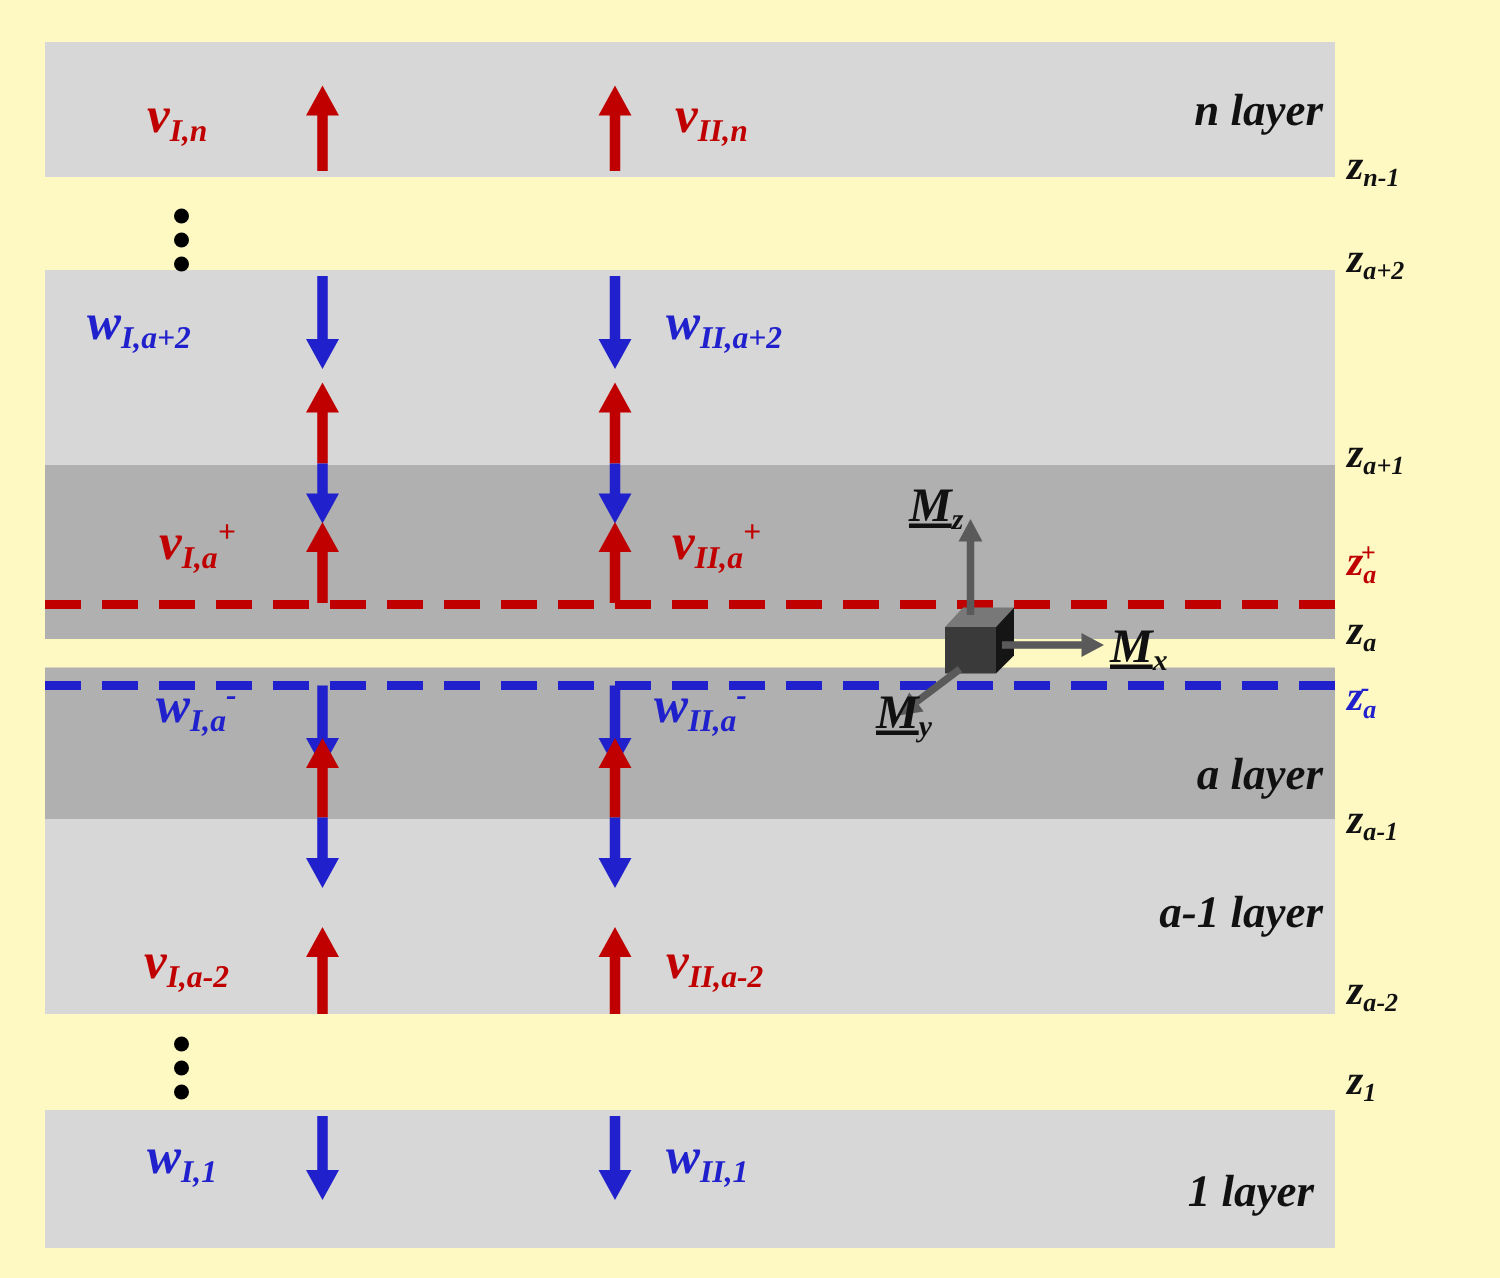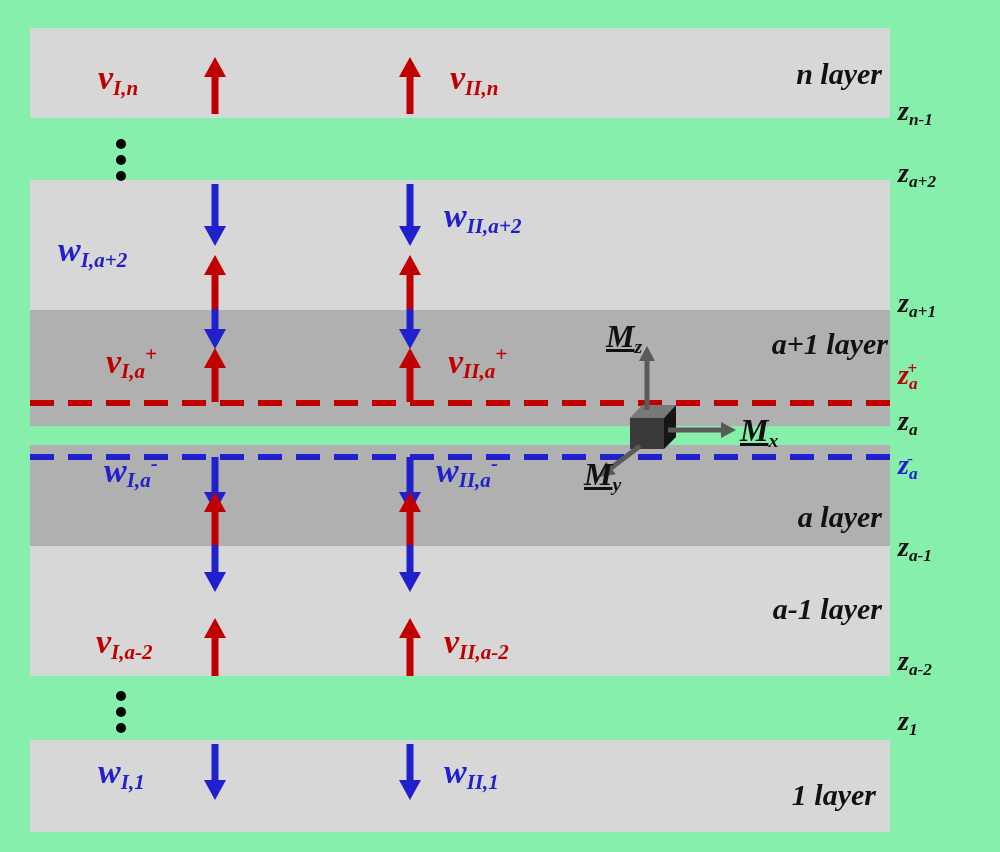--- a/index.html
+++ b/index.html
@@ -1,16 +1,16 @@
 <!DOCTYPE html>
 <html><head>
 <meta charset="utf-8">
 <style>
   html,body{margin:0;padding:0;background:#fff;}
-  .canvas{position:relative;width:1000px;height:852px;background:#86efac;overflow:hidden;
+  .canvas{position:relative;width:1000px;height:852px;background:#fef9c3;overflow:hidden;
           font-family:"Liberation Serif","DejaVu Serif",serif;}
   .band{position:absolute;left:30px;width:860px;z-index:1;}
   .dash{position:absolute;left:30px;width:860px;height:6px;z-index:3;}
   svg.overlay{position:absolute;left:0;top:0;z-index:4;}
   .lbl{position:absolute;font-weight:bold;font-style:italic;white-space:nowrap;z-index:5;color:#111;}
   .wl{font-size:34px;line-height:1.05;}
   .il{font-size:28px;line-height:1.05;}
   .ll{font-size:30px;line-height:1.05;text-align:center;}
   .ml{font-size:32px;line-height:1.05;text-decoration:underline;}
   .sb{font-size:0.62em;vertical-align:-0.28em;}
@@ -69,37 +69,36 @@
       <path d="M413.5,676.0L413.5,638.0L421.0,638.0L410.0,618.0L399.0,638.0L406.5,638.0L406.5,676.0Z" fill="#c00000"></path>
       <path d="M406.5,744.0L406.5,780.0L399.0,780.0L410.0,800.0L421.0,780.0L413.5,780.0L413.5,744.0Z" fill="#2020cc"></path>
       <path d="M649.5,410.0L649.5,361.0L655.0,361.0L647.0,346.0L639.0,361.0L644.5,361.0L644.5,410.0Z" fill="#5a5a5a"></path>
       <path d="M668.0,432.5L721.0,432.5L721.0,438.0L736.0,430.0L721.0,422.0L721.0,427.5L668.0,427.5Z" fill="#5a5a5a"></path>
       <path d="M638.5,444.0L609.5,466.0L606.1,461.6L599.0,477.0L615.8,474.3L612.5,469.9L641.5,448.0Z" fill="#5a5a5a"></path>
     </svg>
 
   <div class="lbl wl red" style="left: 98px; top: 60px; color: rgb(192, 0, 0);"><span class="base">v</span><span class="sb">I,n</span></div>
   <div class="lbl wl red" style="left: 450px; top: 60px; color: rgb(192, 0, 0);"><span class="base">v</span><span class="sb">II,n</span></div>
 
-  <div class="lbl wl blue" style="left: 58px; top: 198px; color: rgb(32, 32, 204); margin-top: 34px;"><span class="base">w</span><span class="sb">I,a+2</span></div>
+  <div class="lbl wl blue" style="left: 58px; top: 198px; color: rgb(32, 32, 204);"><span class="base">w</span><span class="sb">I,a+2</span></div>
   <div class="lbl wl blue" style="left: 444px; top: 198px; color: rgb(32, 32, 204);"><span class="base">w</span><span class="sb">II,a+2</span></div>
 
   <div class="lbl wl red" style="left: 106px; top: 343px; color: rgb(192, 0, 0);"><span class="base">v</span><span class="sb">I,a</span><span class="sp">+</span></div>
   <div class="lbl wl red" style="left: 448px; top: 343px; color: rgb(192, 0, 0);"><span class="base">v</span><span class="sb">II,a</span><span class="sp">+</span></div>
 
   <div class="lbl wl blue" style="left: 104px; top: 452px; color: rgb(32, 32, 204);"><span class="base">w</span><span class="sb">I,a</span><span class="sp">-</span></div>
   <div class="lbl wl blue" style="left: 436px; top: 452px; color: rgb(32, 32, 204);"><span class="base">w</span><span class="sb">II,a</span><span class="sp">-</span></div>
 
   <div class="lbl wl red" style="left: 96px; top: 624px; color: rgb(192, 0, 0);"><span class="base">v</span><span class="sb">I,a-2</span></div>
   <div class="lbl wl red" style="left: 444px; top: 624px; color: rgb(192, 0, 0); font-style: italic;"><span class="base">v</span><span class="sb">II,a-2</span></div>
 
   <div class="lbl wl blue" style="left: 98px; top: 754px; color: rgb(32, 32, 204);"><span class="base">w</span><span class="sb">I,1</span></div>
   <div class="lbl wl blue" style="left: 444px; top: 754px; color: rgb(32, 32, 204);"><span class="base">w</span><span class="sb">II,1</span></div>
 
   <div class="lbl ll" style="right:118px;top:58px">n layer</div>
-  <div class="lbl ll" style="right:112px;top:328px">a+1 layer</div>
   <div class="lbl ll" style="right:118px;top:501px">a layer</div>
   <div class="lbl ll" style="right:118px;top:593px">a-1 layer</div>
   <div class="lbl ll" style="right:124px;top:779px">1 layer</div>
 
   <div class="lbl il" style="left:898px;top:96px"><span class="base">z</span><span class="sb">n-1</span></div>
   <div class="lbl il" style="left:898px;top:158px"><span class="base">z</span><span class="sb">a+2</span></div>
   <div class="lbl il" style="left:898px;top:288px"><span class="base">z</span><span class="sb">a+1</span></div>
   <div class="lbl il red stack" style="left: 898px; top: 360px; color: rgb(192, 0, 0);"><span class="base">z</span><span class="sb">a</span><span class="sp">+</span></div>
   <div class="lbl il" style="left:898px;top:406px"><span class="base">z</span><span class="sb">a</span></div>
   <div class="lbl il blue stack" style="left: 898px; top: 450px; color: rgb(32, 32, 204);"><span class="base">z</span><span class="sb">a</span><span class="sp">-</span></div>

